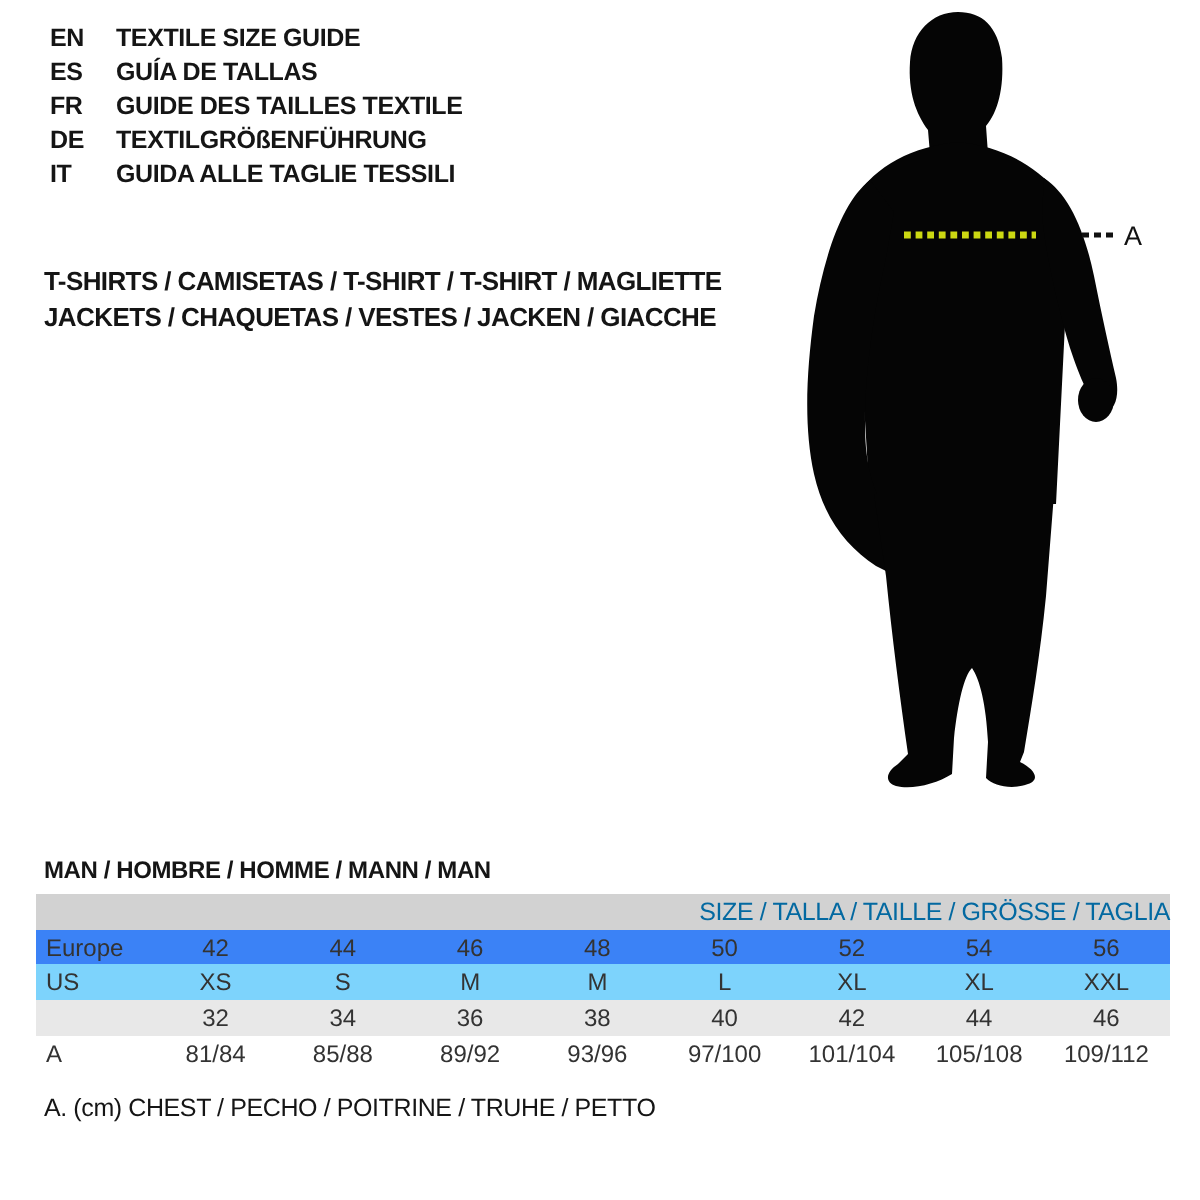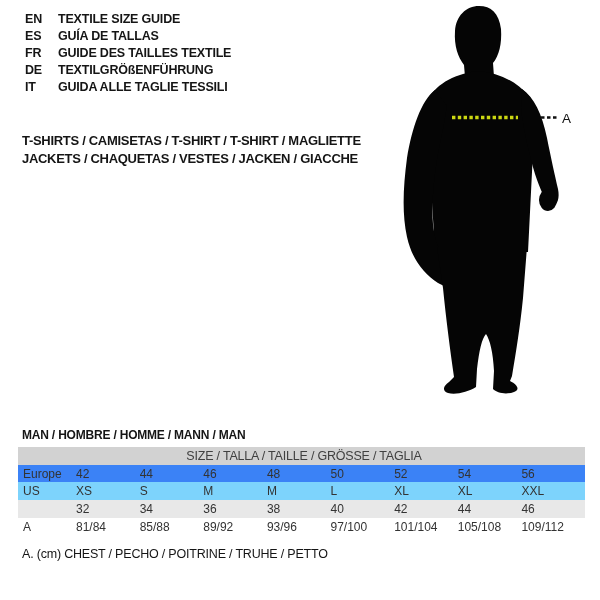--- a/index.html
+++ b/index.html
@@ -25,24 +25,24 @@
   
   .man-title{position:absolute;top:417px;left:22px;font-weight:bold;font-size:12px;letter-spacing:-0.2px;margin-top:11px;}
 
   
   .size-table{
     position:absolute;top:447px;left:18px;width:567px;
     border-collapse:collapse;table-layout:fixed;
     font-size:12px;color:#333;
   }
   .size-table .hdr td{
-    background:#d2d2d2;color:#404040;font-size:12.5px;letter-spacing:-0.2px;
-    text-align:center;height:16px;padding:1px 0 1px 5px;
+    background:#d2d2d2;color:#0369a1;font-size:12.5px;letter-spacing:-0.2px;
+    text-align:right;height:16px;padding:1px 0 1px 5px;
   }
-  .size-table td{height:17px;padding:0;text-align:left;white-space:nowrap;}
+  .size-table td{height:17px;padding:0;text-align:center;white-space:nowrap;}
   .size-table td.rowlabel{text-align:left;padding-left:5px;}
   .size-table tr.r-eu td{background:#3b82f6;}
   .size-table tr.r-us td{background:#7dd3fc;height:18px;}
   .size-table tr.r-num td{background:#e8e8e8;height:18px;}
   .size-table tr.r-a td{background:#ffffff;}
 
   
   .footnote{position:absolute;top:547px;left:22px;font-weight:normal;font-size:12.5px;letter-spacing:-0.2px;}
 </style>
 </head>

